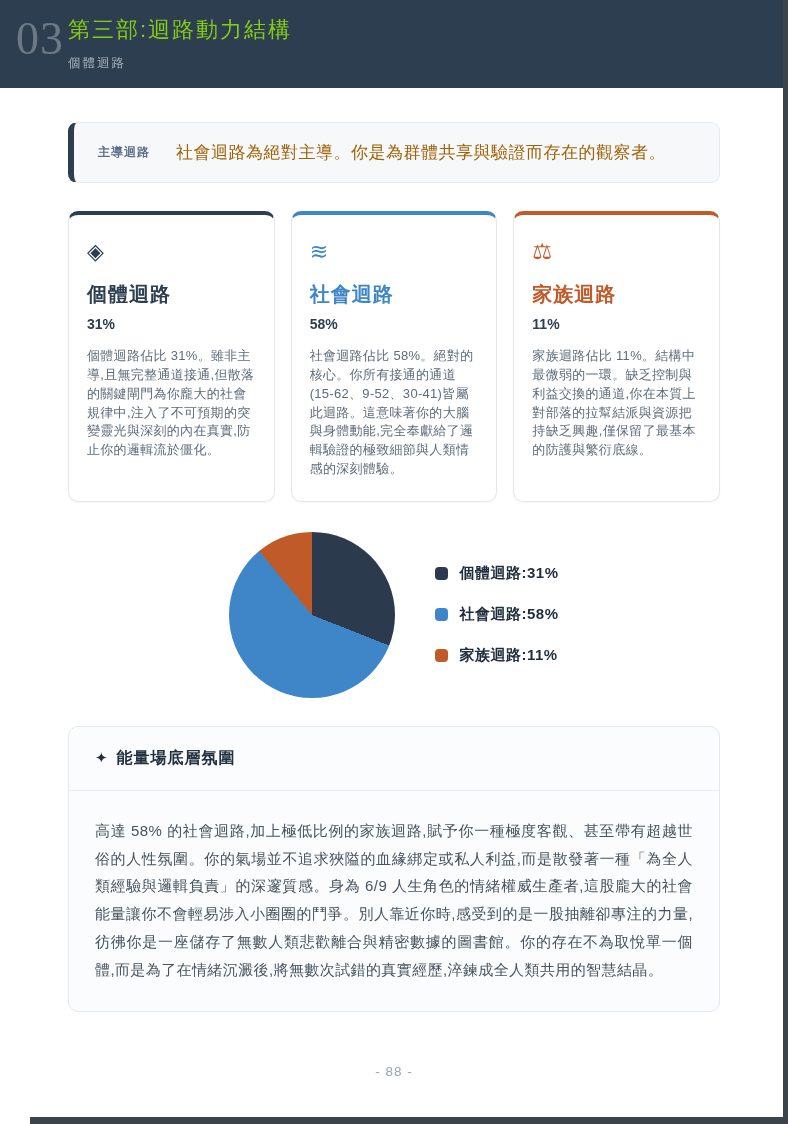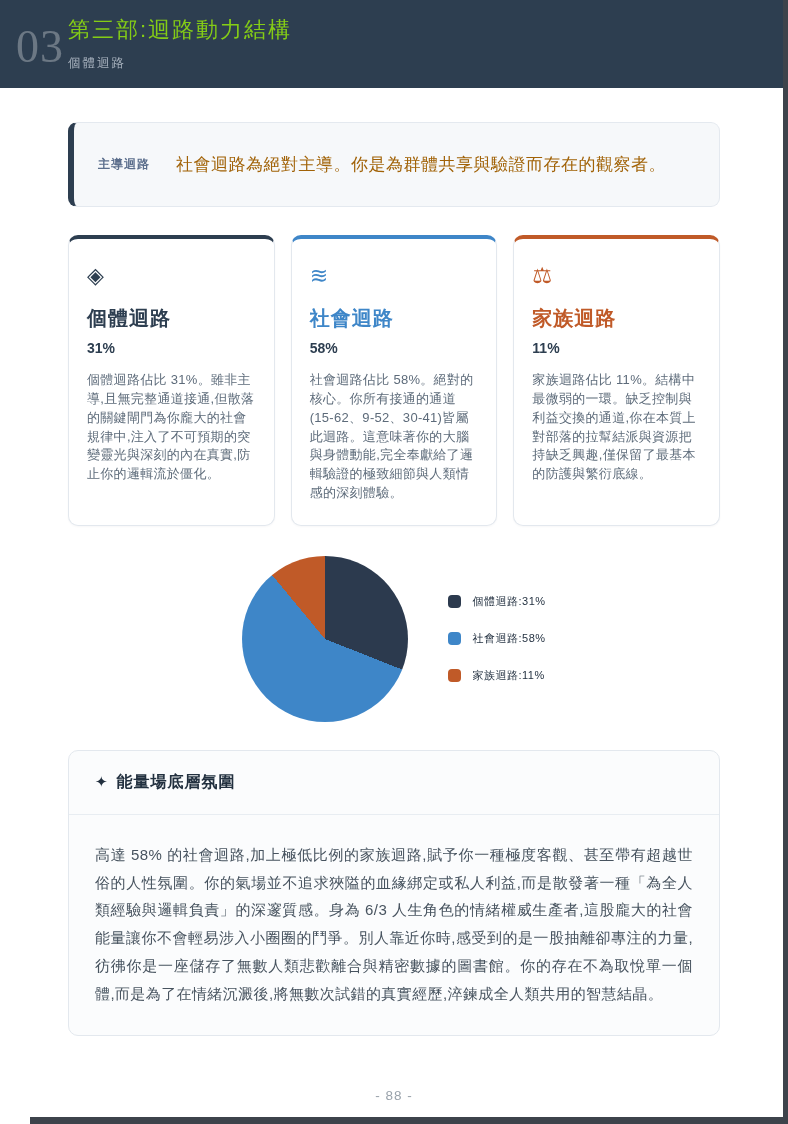--- a/index.html
+++ b/index.html
@@ -20,21 +20,21 @@
     height: 7px; background: #3d434b; z-index: 50;
   }
 
   
   .page-header {
     position: relative;
     height: 88px;
     background: #2d3e50;
   }
   .part-number {
-    position: absolute; left: 16px; top: 24px;
+    position: absolute; left: 16px; top: 16px;
     font-family: "Liberation Serif", "DejaVu Serif", serif;
     font-size: 46px; line-height: 1; font-weight: 400;
     color: rgba(255,255,255,0.30);
     letter-spacing: 1px;
   }
   .header-text { position: absolute; left: 68px; top: 15px; }
   .header-title {
     font-size: 22px; font-weight: 400; color: #84cc16;
     letter-spacing: 2px; margin: 0;
   }
@@ -46,21 +46,21 @@
   
   .content { padding: 0 68px; }
 
   
   .callout {
     margin-top: 34px;
     background: #f6f8fa;
     border: 1px solid #e4e9ef;
     border-left: 6px solid #2d3e50;
     border-radius: 9px;
-    padding: 30px 24px;
+    padding: 18px 24px;
     display: flex; align-items: center; gap: 26px;
   }
   .callout-label {
     flex: 0 0 auto;
     font-size: 12px; font-weight: 700; color: #5b6e8c;
     letter-spacing: 1px;
   }
   .callout-text {
     font-size: 17px; font-weight: 400; color: #a16207;
     letter-spacing: 0.5px;
@@ -95,21 +95,21 @@
     width: 166px; height: 166px; border-radius: 50%;
     background: #ccc;
   }
   .legend { display: flex; flex-direction: column; gap: 22px; }
   .legend-item { display: flex; align-items: center; gap: 11px; }
   .legend-swatch {
     width: 13px; height: 13px; border-radius: 4px;
     background: #ccc; flex: 0 0 auto;
   }
   .legend-label {
-    font-size: 11px; font-weight: 400; color: #1f2d3d;
+    font-size: 15px; font-weight: 700; color: #1f2d3d;
     letter-spacing: 0.5px;
   }
 
   
   .energy {
     margin-top: 18px;
     background: #fbfcfd;
     border: 1px solid #e3e8ee;
     border-radius: 10px;
   }
@@ -194,18 +194,18 @@
         <span class="legend-label">家族迴路:11%</span>
       </div>
     </div>
   </div>
 
   <section class="energy">
     <div class="energy-header">
       <span class="energy-star">✦</span>
       <span class="energy-title">能量場底層氛圍</span>
     </div>
-    <div class="energy-body">高達 58% 的社會迴路,加上極低比例的家族迴路,賦予你一種極度客觀、甚至帶有超越世俗的人性氛圍。你的氣場並不追求狹隘的血緣綁定或私人利益,而是散發著一種「為全人類經驗與邏輯負責」的深邃質感。身為 6/3 人生角色的情緒權威生產者,這股龐大的社會能量讓你不會輕易涉入小圈圈的鬥爭。別人靠近你時,感受到的是一股抽離卻專注的力量,彷彿你是一座儲存了無數人類悲歡離合與精密數據的圖書館。你的存在不為取悅單一個體,而是為了在情緒沉澱後,將無數次試錯的真實經歷,淬鍊成全人類共用的智慧結晶。</div>
+    <div class="energy-body">高達 58% 的社會迴路,加上極低比例的家族迴路,賦予你一種極度客觀、甚至帶有超越世俗的人性氛圍。你的氣場並不追求狹隘的血緣綁定或私人利益,而是散發著一種「為全人類經驗與邏輯負責」的深邃質感。身為 6/9 人生角色的情緒權威生產者,這股龐大的社會能量讓你不會輕易涉入小圈圈的鬥爭。別人靠近你時,感受到的是一股抽離卻專注的力量,彷彿你是一座儲存了無數人類悲歡離合與精密數據的圖書館。你的存在不為取悅單一個體,而是為了在情緒沉澱後,將無數次試錯的真實經歷,淬鍊成全人類共用的智慧結晶。</div>
   </section>
 
   <div class="page-footer">- 88 -</div>
 
 </main>
 
 </body></html>

